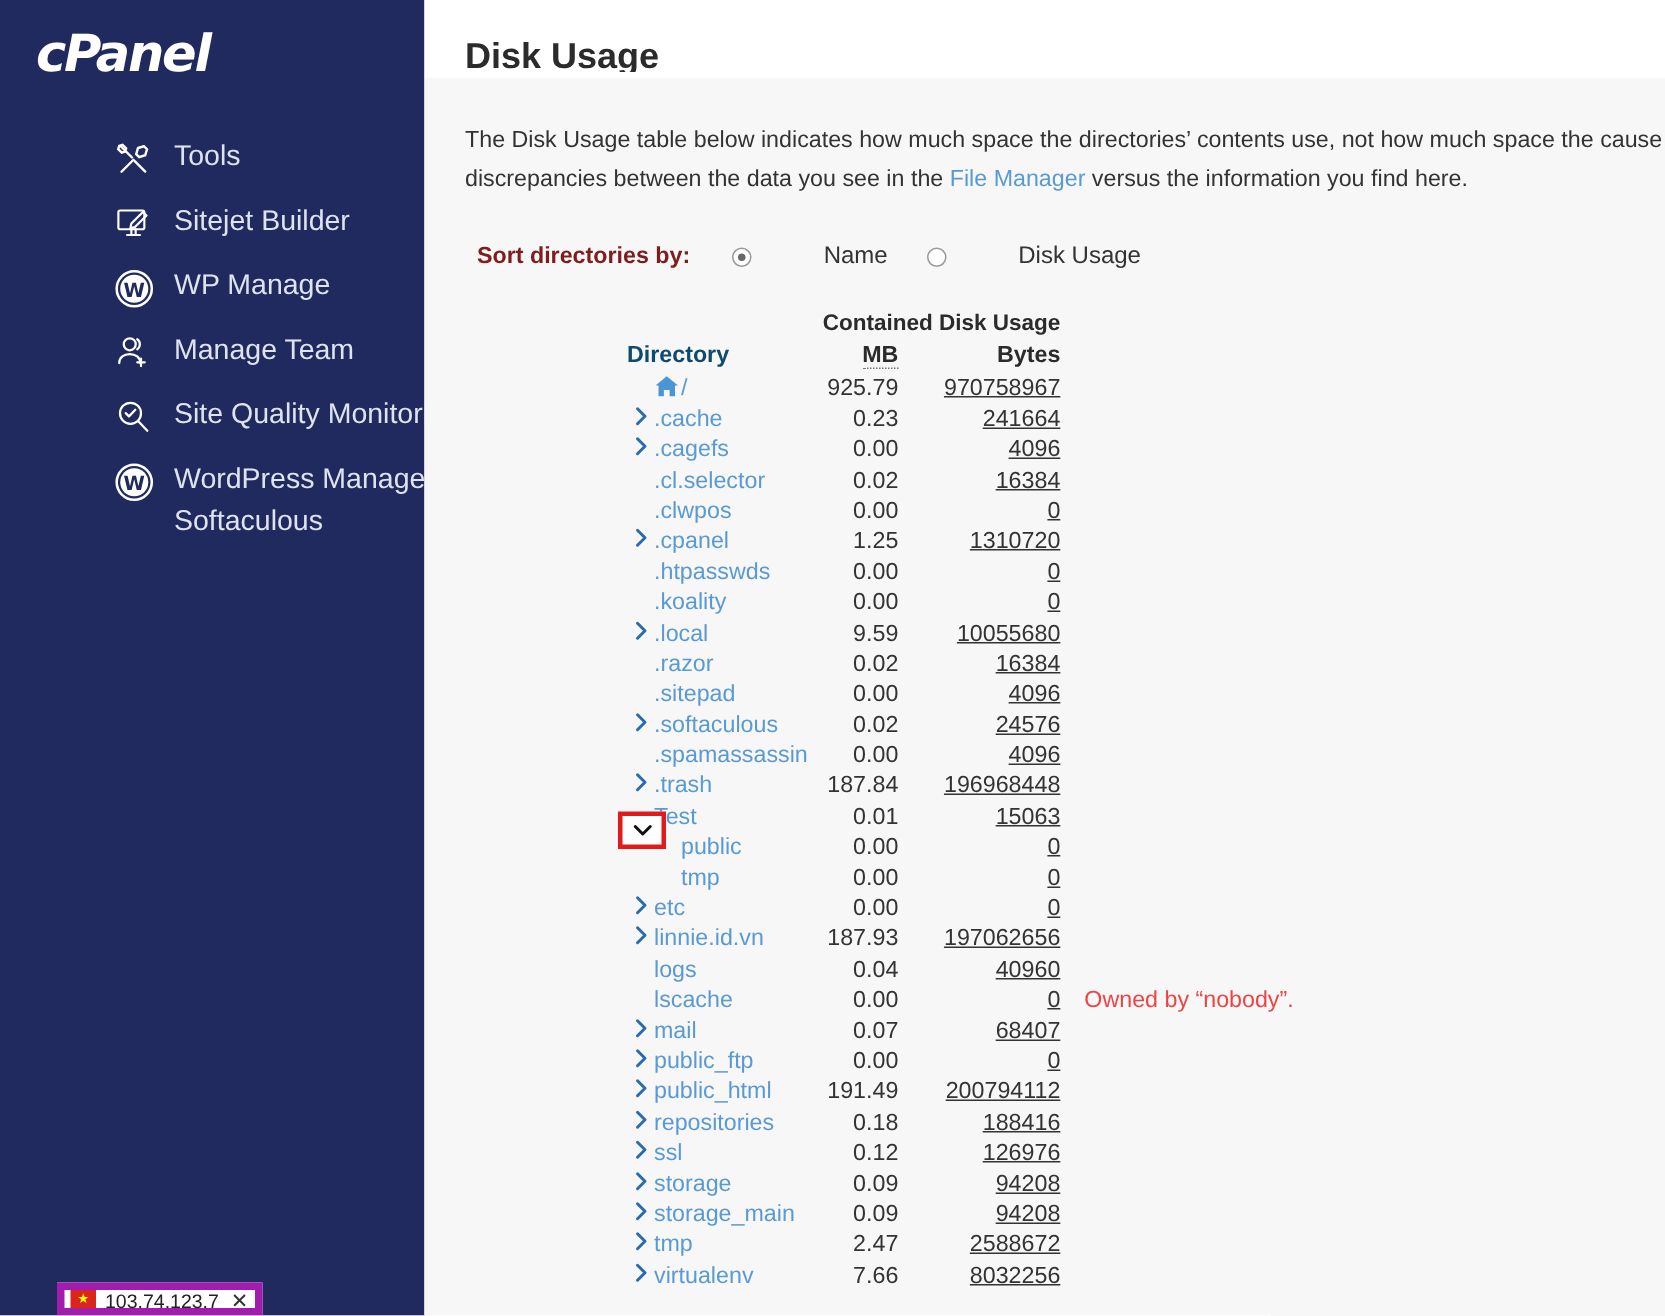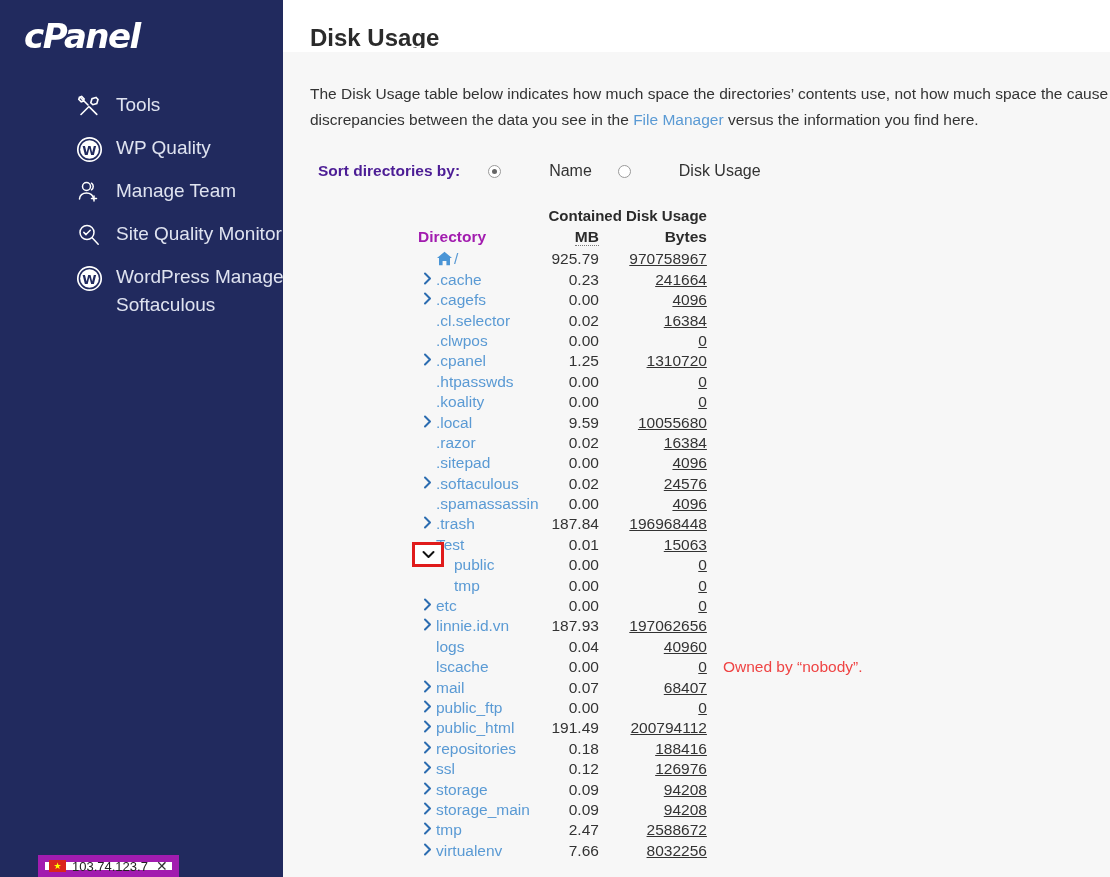--- a/index.html
+++ b/index.html
@@ -66,23 +66,23 @@
     font-family: "Liberation Sans", sans-serif;
     max-width: 205px;
   }
 
   
   #ip-badge {
     position: absolute;
     left: 38px; bottom: 0px;
     height: 22px;
     background: #ffffff;
-    border: 7px solid #a21caf;
+    border: 5px solid #a21caf;
     display: flex;
-    align-items: center;
+    align-items: flex-start;
     padding: 0 4px 0 4px;
     gap: 6px;
   }
   #ip-badge .flag {
     width: 17px; height: 12px;
     background: #da251d;
     position: relative;
     display: inline-block;
   }
   #ip-badge .flag::after {
@@ -163,21 +163,21 @@
   
   #sort-row {
     position: absolute;
     left: 35px; top: 110px;
     display: flex;
     align-items: center;
   }
   #sort-label {
     font-size: 15.5px;
     font-weight: bold;
-    color: #4c1d95;
+    color: #7f1d1d;
     margin-right: 28px;
   }
   .radio-group {
     display: flex;
     align-items: center;
     margin-right: 26px;
     cursor: pointer;
     gap: 39px;
   }
   .radio {
@@ -216,21 +216,21 @@
     color: #333333;
   }
   table.du th, table.du td {
     padding: 0;
     vertical-align: bottom;
     font-weight: normal;
   }
   .th-dir {
     text-align: left;
     font-weight: bold !important;
-    color: #a21caf;
+    color: #0c4a6e;
     font-size: 15.5px;
     padding-bottom: 2px !important;
     padding-right: 10px !important;
   }
   .th-group {
     text-align: center;
     font-weight: bold !important;
     color: #2b2b2b;
     font-size: 15px;
     padding-bottom: 4px !important;
@@ -335,27 +335,39 @@
               <path d="M20.5 3.5l-4 1.2-1.2 4 2 2 4-1.2 1.2-4z" transform="translate(-1.5,0)"></path>
               <path d="M4 20.5l8-8"></path>
               <path d="M2.5 3.2l2.2-0.7 2.4 2.4-0.7 2.2-2.2 0.7-2.4-2.4z"></path>
               <path d="M19.8 20.4l-7-7"></path>
             </svg>
           </span>
           <span class="nav-label">Tools</span>
         </div>
         <div class="nav-item">
           <span class="nav-icon">
+            <svg width="25" height="24" viewBox="0 0 26 24" fill="none" stroke="#ffffff" stroke-width="1.5" stroke-linecap="round" stroke-linejoin="round">
+              <rect x="2" y="3" width="18" height="13" rx="1.2"></rect>
+              <path d="M8 20h9"></path>
+              <path d="M11 16v4"></path>
+              <path d="M14 16v4"></path>
+              <path d="M13.5 14.5l8-8-2.5-2.5-8 8-0.7 3.2z"></path>
+            </svg>
+          </span>
+          <span class="nav-label">Sitejet Builder</span>
+        </div>
+        <div class="nav-item">
+          <span class="nav-icon">
             <svg width="27" height="27" viewBox="0 0 24 24" fill="none">
               <circle cx="12" cy="12" r="10.4" stroke="#ffffff" stroke-width="1.5"></circle>
               <circle cx="12" cy="12" r="8.3" fill="#ffffff"></circle>
               <text x="12" y="16.6" font-size="11.5" font-weight="bold" text-anchor="middle" fill="#212a5e" font-family="DejaVu Sans, sans-serif">W</text>
             </svg>
           </span>
-          <span class="nav-label">WP Quality</span>
+          <span class="nav-label">WP Manage</span>
         </div>
         <div class="nav-item">
           <span class="nav-icon">
             <svg width="25" height="24" viewBox="0 0 25 24" fill="none" stroke="#ffffff" stroke-width="1.5" stroke-linecap="round" stroke-linejoin="round">
               <circle cx="9.5" cy="6.5" r="4"></circle>
               <path d="M2.5 19c0-3.6 3.1-6 7-6s7 2.4 7 6"></path>
               <path d="M14.5 3.2a4 4 0 0 1 0 6.6"></path>
               <path d="M17 16v5"></path>
               <path d="M14.5 18.5h5"></path>
             </svg>

